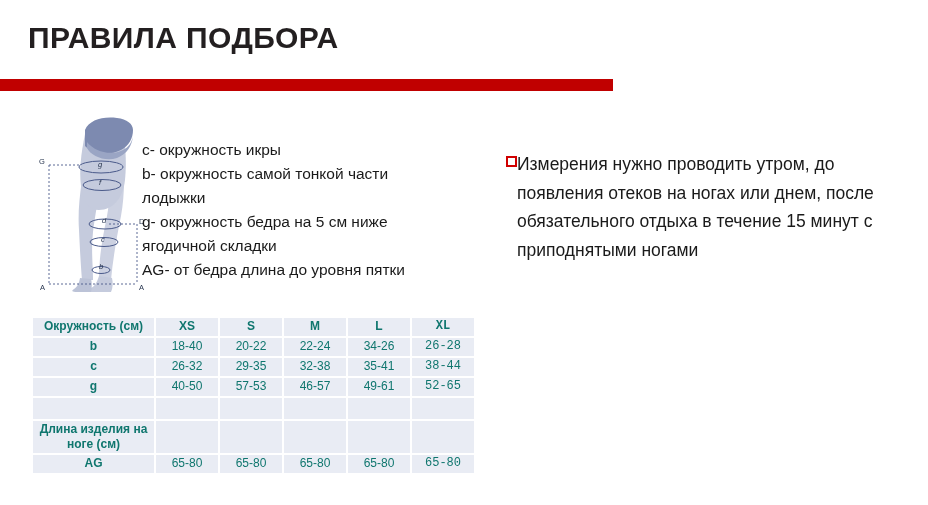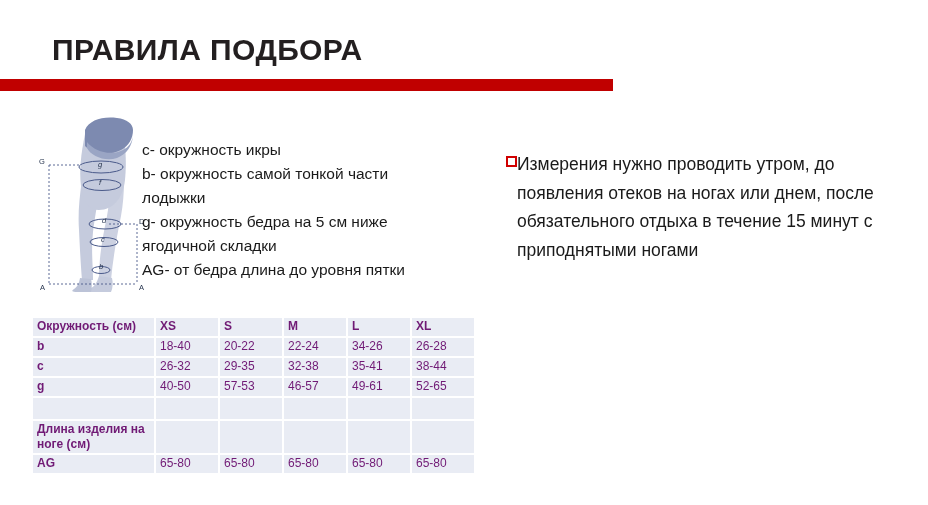--- a/index.html
+++ b/index.html
@@ -13,29 +13,28 @@
     background: #ffffff;
     font-family: "Liberation Sans", sans-serif;
     color: #1a1a1a;
     overflow: hidden;
     position: relative;
   }
 
   
   .slide-title {
     position: absolute;
-    left: 52px;
+    left: 28px;
     top: 20px;
     font-size: 30px;
     font-weight: bold;
     letter-spacing: 0.4px;
     color: #231f20;
     line-height: 36px;
     white-space: nowrap;
-    margin-top: 12px;
   }
 
   
   .red-rule {
     position: absolute;
     left: 0px;
     top: 79px;
     width: 613px;
     height: 12px;
     background: #c00000;
@@ -101,30 +100,31 @@
     border-collapse: collapse;
     font-size: 12px;
     background: #e9ecf4;
     table-layout: fixed;
   }
   .size-table td, .size-table th {
     background: #e9ecf4;
     border-right: 2px solid #ffffff;
     border-bottom: 2px solid #ffffff;
     padding: 1px 4px 1px 4px;
-    text-align: left;
+    text-align: center;
     vertical-align: top;
-    color: #701a75;
+    color: #0f766e;
     font-weight: normal;
     height: 16px;
     line-height: 15px;
     overflow: hidden;
   }
   .size-table td:last-child, .size-table th:last-child {
     border-right: none;
+    font-family: Liberation Mono, monospace;
   }
   .size-table tr:last-child td {
     border-bottom: none;
   }
   .size-table .col-label { width: 113px; }
   .size-table .col-size  { width: 54px; }
   .size-table .bold { font-weight: bold; }
   .size-table .spacer-row td { height: 19px; }
   .size-table .tall-row td { height: 30px; margin-top: 21px; }
   .size-table .tall-row td.col-label { line-height: 15px; }

